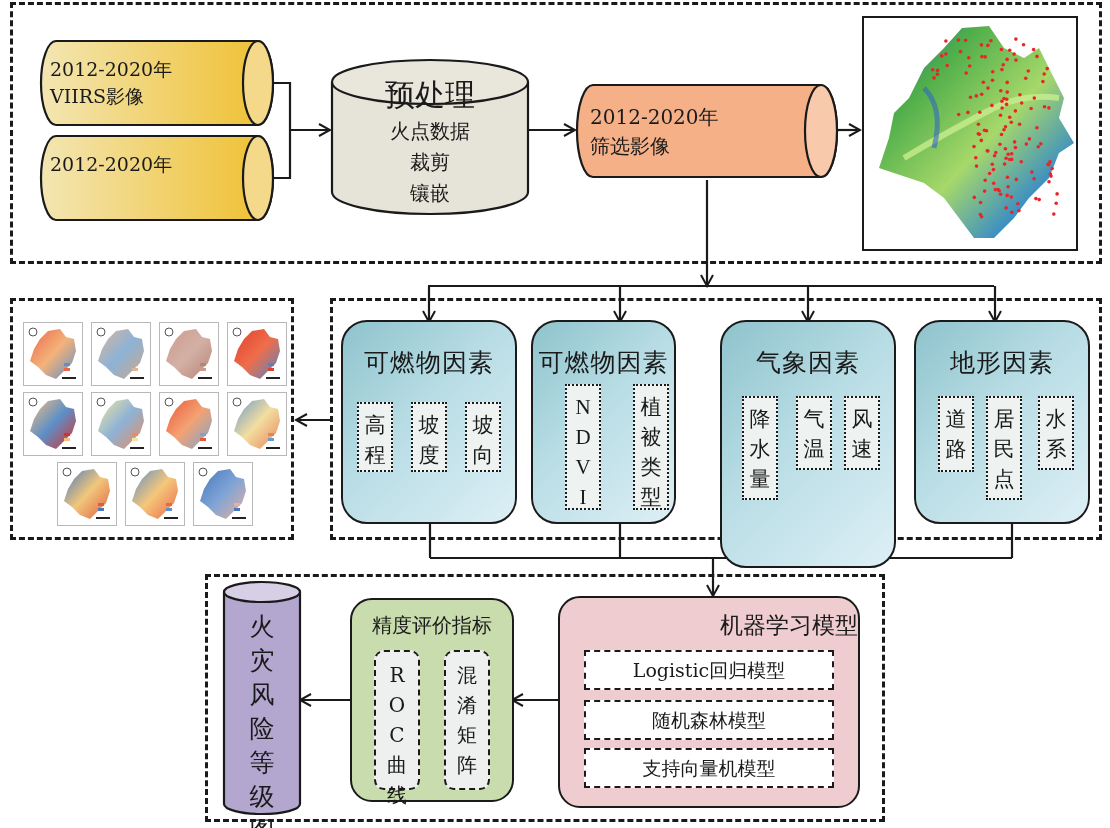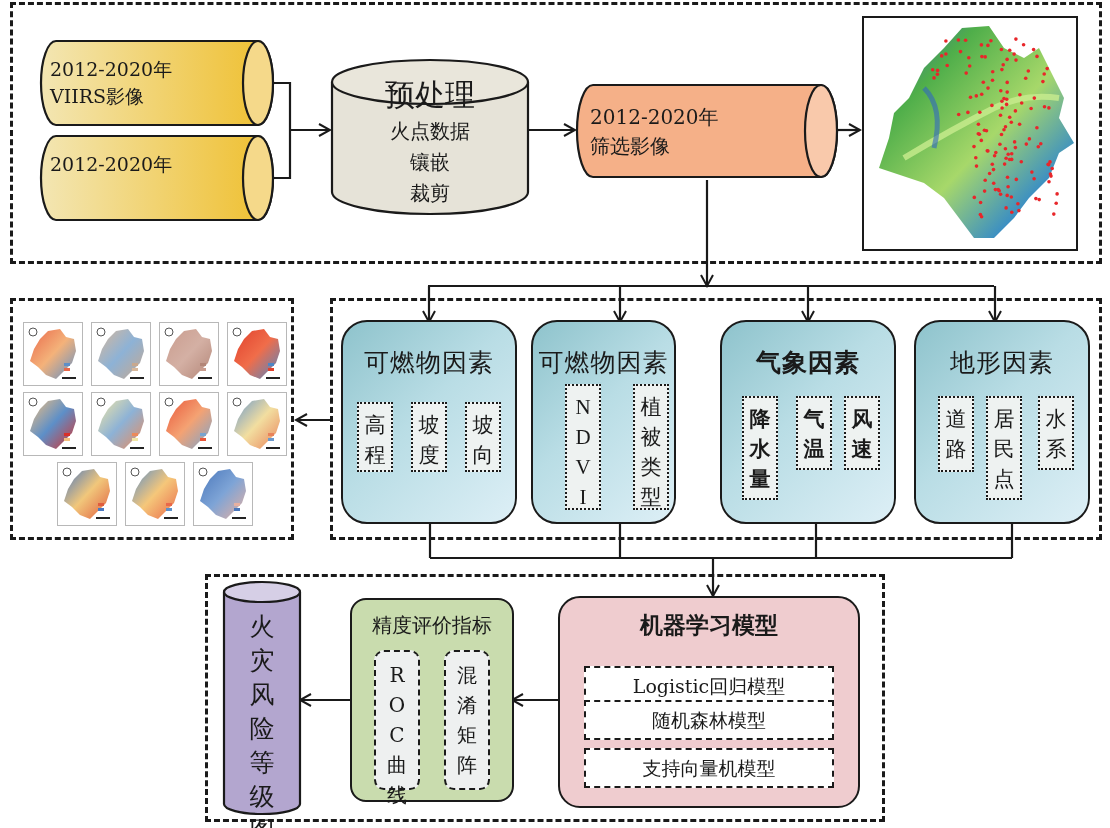--- a/index.html
+++ b/index.html
@@ -9,21 +9,21 @@
   .dashgroup { position:absolute; border:3px dashed #1a1a1a; box-sizing:border-box; }
   svg.lines { position:absolute; left:0; top:0; }
   .cyl-label { position:absolute; text-align:left; font-size:19px; line-height:27px; }
   .factor { position:absolute; border:2px solid #1a1a1a; border-radius:26px; box-sizing:border-box;
             background:linear-gradient(135deg,#8ec3cc 0%,#b9dde5 45%,#ddeff6 100%); }
   .factor-title { position:absolute; left:0; right:0; top:24px; text-align:center; font-size:25px; letter-spacing:1px; }
   .sub { position:absolute; border:2px dotted #1a1a1a; background:#eef2f1; box-sizing:border-box;
          font-size:21px; line-height:30px; text-align:center; width:36px; padding-top:6px; }
   .vtext { display:block; }
   .ml { position:absolute; border:2px solid #1a1a1a; border-radius:22px; box-sizing:border-box; background:#efcccf; }
-  .ml-title { position:absolute; left:0; right:0; top:12px; text-align:center; font-size:23px;font-weight:bold; }
+  .ml-title { position:absolute; left:0; right:0; top:12px; text-align:right; font-size:23px; }
   .ml-item { position:absolute; left:24px; right:24px; height:40px; border:2px dashed #1a1a1a; background:#ffffff;
              box-sizing:border-box; text-align:center; font-size:19px; line-height:36px; }
   .acc { position:absolute; border:2px solid #1a1a1a; border-radius:22px; box-sizing:border-box; background:#c9dcae; }
   .acc-title { position:absolute; left:0; right:0; top:12px; text-align:center; font-size:20px; }
   .acc-sub { position:absolute; border:2px dashed #1a1a1a; border-radius:10px; background:#eef0f0; box-sizing:border-box;
              width:46px; text-align:center; font-size:20px; line-height:30px; padding-top:8px; }
   .thumb { position:absolute; width:58px; height:62px; border:1px solid #b8b8b8; background:#fff; }
   .result-label { position:absolute; text-align:center; font-size:25px; line-height:34px; width:40px; }
 </style>
 </head>
@@ -95,22 +95,22 @@
   <span class="vtext">2012-2020年</span>
 </div>
 
 <svg class="abs" style="left:328px;top:56px;" width="204" height="164">
   <path d="M4,26 L4,136 A98,22 0 0 0 200,136 L200,26" fill="#e6e3d8" stroke="#1a1a1a" stroke-width="2.2"></path>
   <ellipse cx="102" cy="26" rx="98" ry="22" fill="#e9e6db" stroke="#1a1a1a" stroke-width="2.2"></ellipse>
 </svg>
 <div class="abs" style="left:328px;top:66px;width:204px;text-align:center;font-size:30px;margin-top:9px;">预处理</div>
 <div class="abs" style="left:328px;top:116px;width:204px;text-align:center;font-size:20px;line-height:31px;">
   <span class="vtext">火点数据</span>
+  <span class="vtext">裁剪</span>
   <span class="vtext">镶嵌</span>
-  <span class="vtext">裁剪</span>
 </div>
 
 <svg class="abs" style="left:573px;top:81px;" width="268" height="102">
   <path d="M20,4 L248,4 A16,46 0 0 1 248,96 L20,96 A16,46 0 0 1 20,4 Z" fill="#f5b088" stroke="#1a1a1a" stroke-width="2.2"></path>
   <ellipse cx="248" cy="50" rx="16" ry="46" fill="#f9c9ab" stroke="#1a1a1a" stroke-width="2.2"></ellipse>
 </svg>
 <div class="cyl-label" style="left:590px;top:103px;width:228px;font-size:20px;line-height:29px;">
   <span class="vtext">2012-2020年</span>
   <span class="vtext">筛选影像</span>
 </div>
@@ -450,21 +450,21 @@
       <span class="vtext">I</span>
     </div>
   <div class="sub" style="left:100px;top:62px;height:126px;">
       <span class="vtext">植</span>
       <span class="vtext">被</span>
       <span class="vtext">类</span>
       <span class="vtext">型</span>
     </div>
 </div>
 
-<div class="factor" style="left:720px;top:320px;width:176px;height:204px;font-weight:bold;">
+<div class="factor" style="left:720px;top:320px;width:176px;height:248px;">
   <div class="factor-title">气象因素</div>
   <div class="sub" style="left:20px;top:74px;height:104px;">
       <span class="vtext">降</span>
       <span class="vtext">水</span>
       <span class="vtext">量</span>
     </div>
   <div class="sub" style="left:74px;top:74px;height:74px;">
       <span class="vtext">气</span>
       <span class="vtext">温</span>
     </div>
@@ -486,26 +486,26 @@
       <span class="vtext">点</span>
     </div>
   <div class="sub" style="left:122px;top:74px;height:74px;">
       <span class="vtext">水</span>
       <span class="vtext">系</span>
     </div>
 </div>
 
 <div class="ml" style="left:558px;top:596px;width:302px;height:212px;">
   <div class="ml-title">机器学习模型</div>
-  <div class="ml-item" style="top:68px;">Logistic回归模型</div>
+  <div class="ml-item" style="top:52px;">Logistic回归模型</div>
   <div class="ml-item" style="top:102px;">随机森林模型</div>
   <div class="ml-item" style="top:150px;">支持向量机模型</div>
 </div>
 
-<div class="acc" style="left:350px;top:598px;width:164px;height:204px;border-radius:16px;">
+<div class="acc" style="left:350px;top:598px;width:164px;height:204px;">
   <div class="acc-title">精度评价指标</div>
   <div class="acc-sub" style="left:22px;top:50px;height:140px;">
       <span class="vtext">R</span>
       <span class="vtext">O</span>
       <span class="vtext">C</span>
       <span class="vtext">曲</span>
       <span class="vtext">线</span>
     </div>
   <div class="acc-sub" style="left:92px;top:50px;height:140px;">
       <span class="vtext">混</span>

